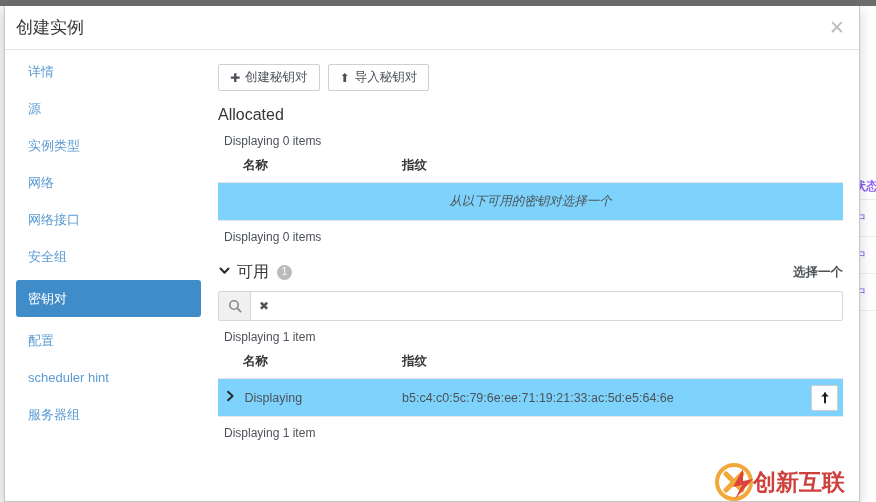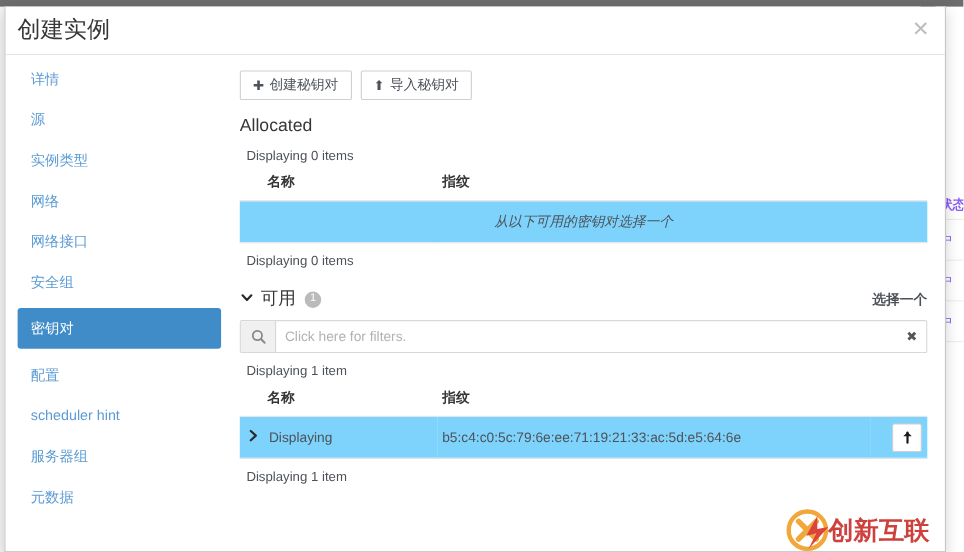--- a/index.html
+++ b/index.html
@@ -88,21 +88,21 @@
   #modal-header {
     height: 44px;
     border-bottom: 1px solid #e5e5e5;
     position: relative;
     box-sizing: border-box;
   }
   #modal-title {
     position: absolute;
     left: 11px;
     top: 11px;
-    font-size: 21px;
+    font-size: 17px;
     color: #363636;
     line-height: 22px;
   }
   #modal-close {
     position: absolute;
     right: 9px;
     top: 8px;
     width: 26px;
     height: 26px;
     line-height: 26px;
@@ -404,21 +404,20 @@
       <div class="nav-item">详情</div>
       <div class="nav-item">源</div>
       <div class="nav-item">实例类型</div>
       <div class="nav-item">网络</div>
       <div class="nav-item">网络接口</div>
       <div class="nav-item">安全组</div>
       <div class="nav-item active">密钥对</div>
       <div class="nav-item">配置</div>
       <div class="nav-item">scheduler hint</div>
       <div class="nav-item">服务器组</div>
-      <div class="nav-item">元数据</div>
     </div>
 
     <div id="content">
 
 
       <div id="action-buttons">
         <div class="btn">
           <span class="glyph">✚</span>
           <span>创建秘钥对</span>
         </div>
@@ -458,21 +457,20 @@
         <span id="available-hint">选择一个</span>
       </div>
 
       <div id="filter-bar">
         <div id="filter-icon">
           <svg width="14" height="14" viewBox="0 0 14 14" aria-hidden="true">
             <circle cx="6" cy="6" r="4.2" stroke="#8a8a8a" stroke-width="1.6" fill="none"></circle>
             <line x1="9.2" y1="9.2" x2="12.6" y2="12.6" stroke="#8a8a8a" stroke-width="1.8" stroke-linecap="round"></line>
           </svg>
         </div>
-        <input id="filter-input" type="text" placeholder="Click here for filters." style="">
         <div id="filter-clear">✖</div>
       </div>
 
       <div class="count-label">Displaying 1 item</div>
 
       <table class="ttable">
         <thead>
           <tr>
             <th class="col-name">名称</th>
             <th class="col-fp">指纹</th>

